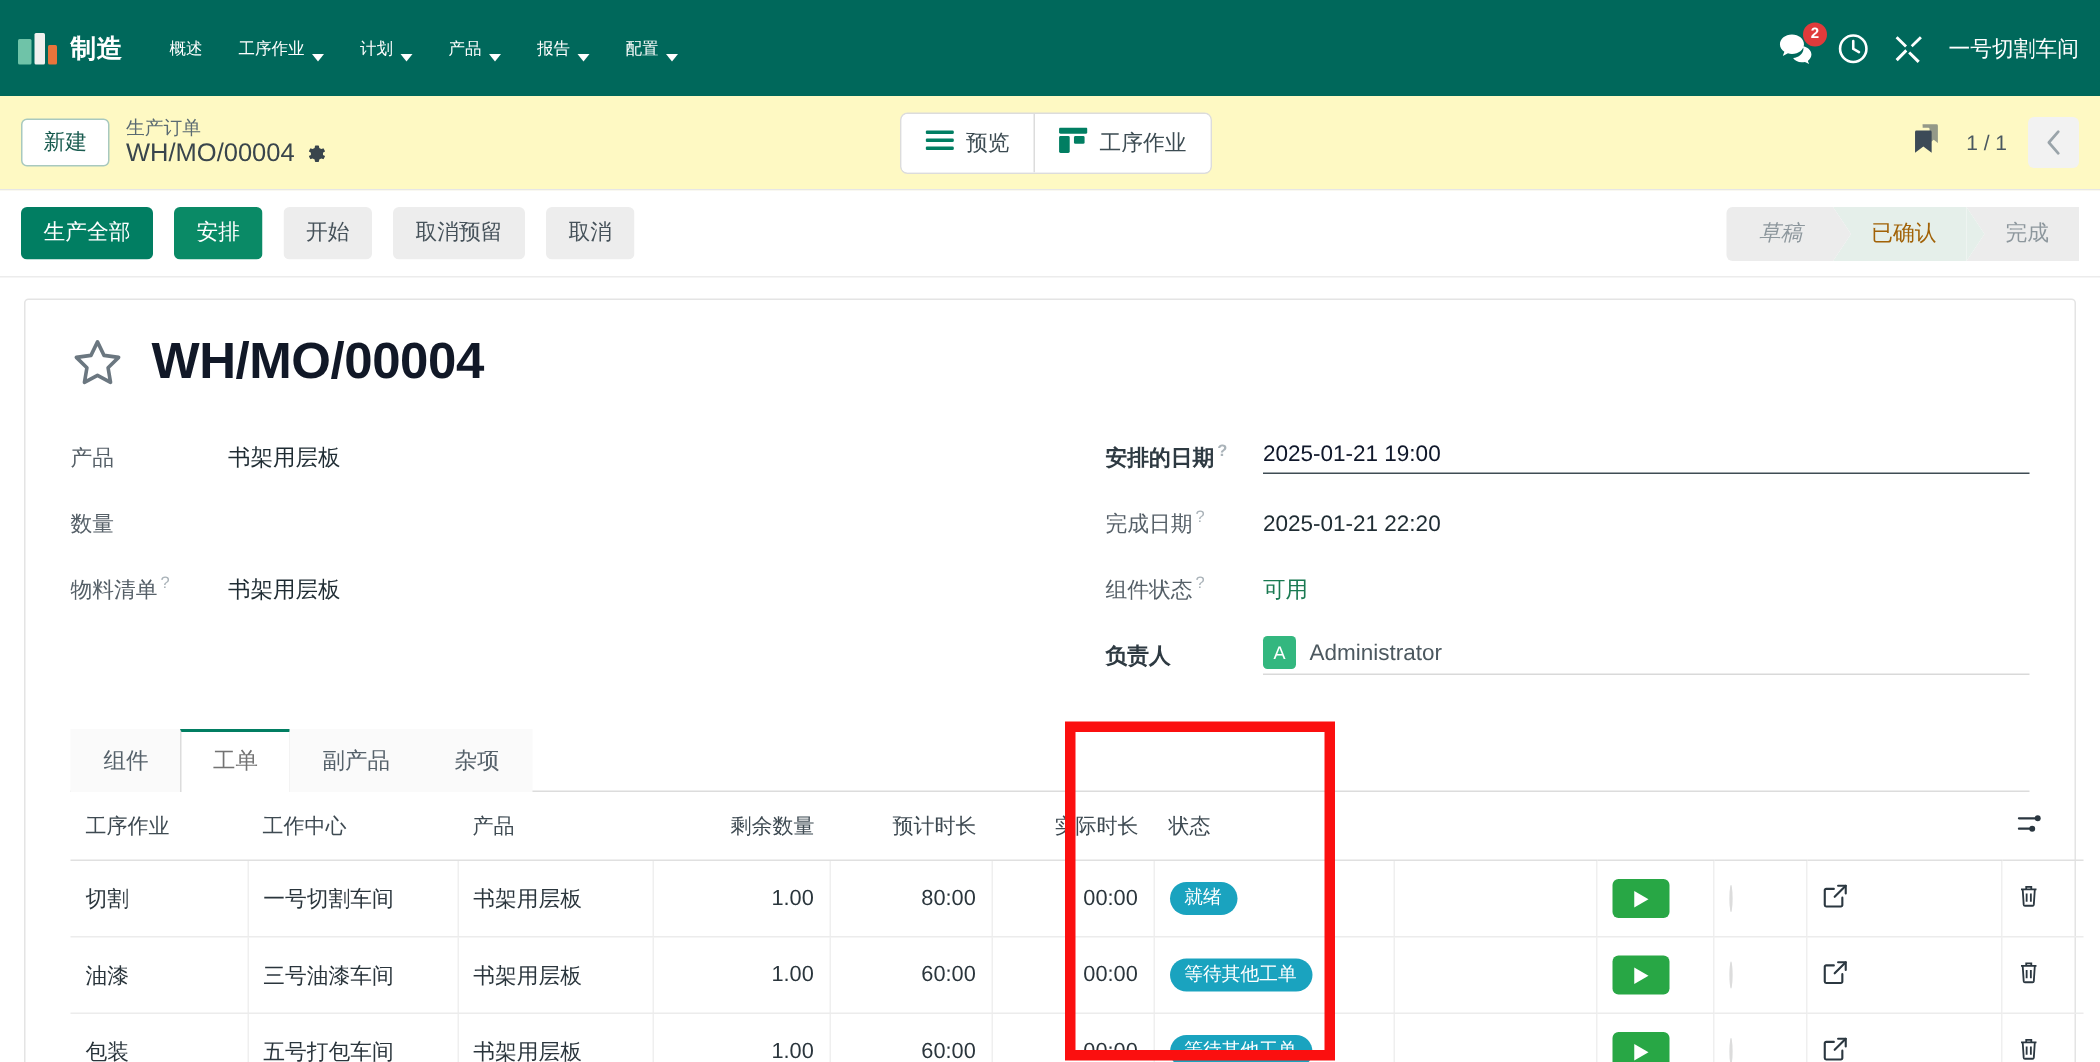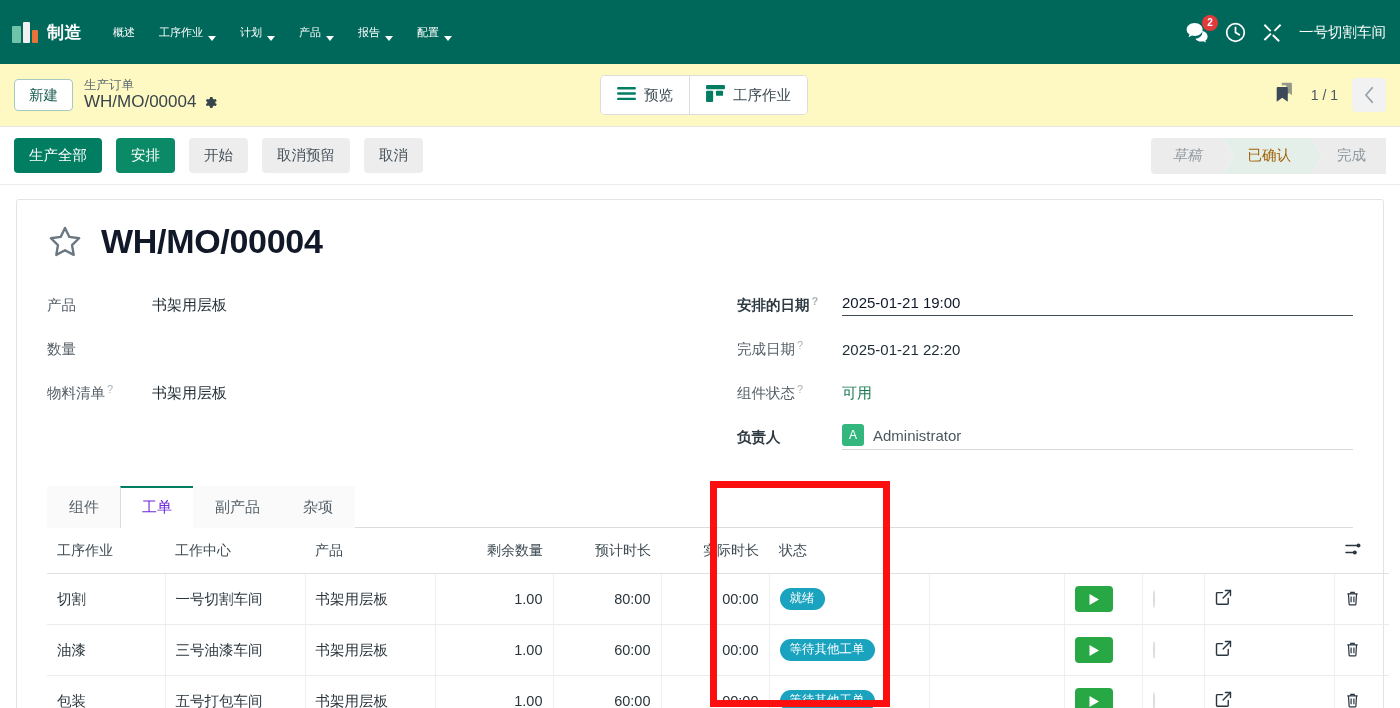--- a/index.html
+++ b/index.html
@@ -154,21 +154,21 @@
   
   .nb { margin-top:26px; }
   .nb-tabs { display:flex; border-bottom:1px solid #dcdcdc; }
   .nb-tab {
     font-size:15px; padding:11px 21px; color:#55616a; cursor:pointer;
     border:1px solid transparent; border-bottom:none; position:relative; top:1px;
     background:#fafafa;
   }
   .nb-tab + .nb-tab { margin-left:-1px; }
   .nb-tab.active {
-    color:#6d28d9; background:#ffffff; border-color:#dcdcdc;
+    color:#737373; background:#ffffff; border-color:#dcdcdc;
     border-top:2px solid #017e62; padding-top:10px;
   }
 
   
   .tbl { width:100%; border-collapse:collapse; table-layout:fixed; }
   .tbl th {
     font-size:14px; font-weight:400; color:#3e4a52; text-align:left;
     padding:13px 10px; border-bottom:1px solid #e0e0e0; white-space:nowrap;
   }
   .tbl td {

